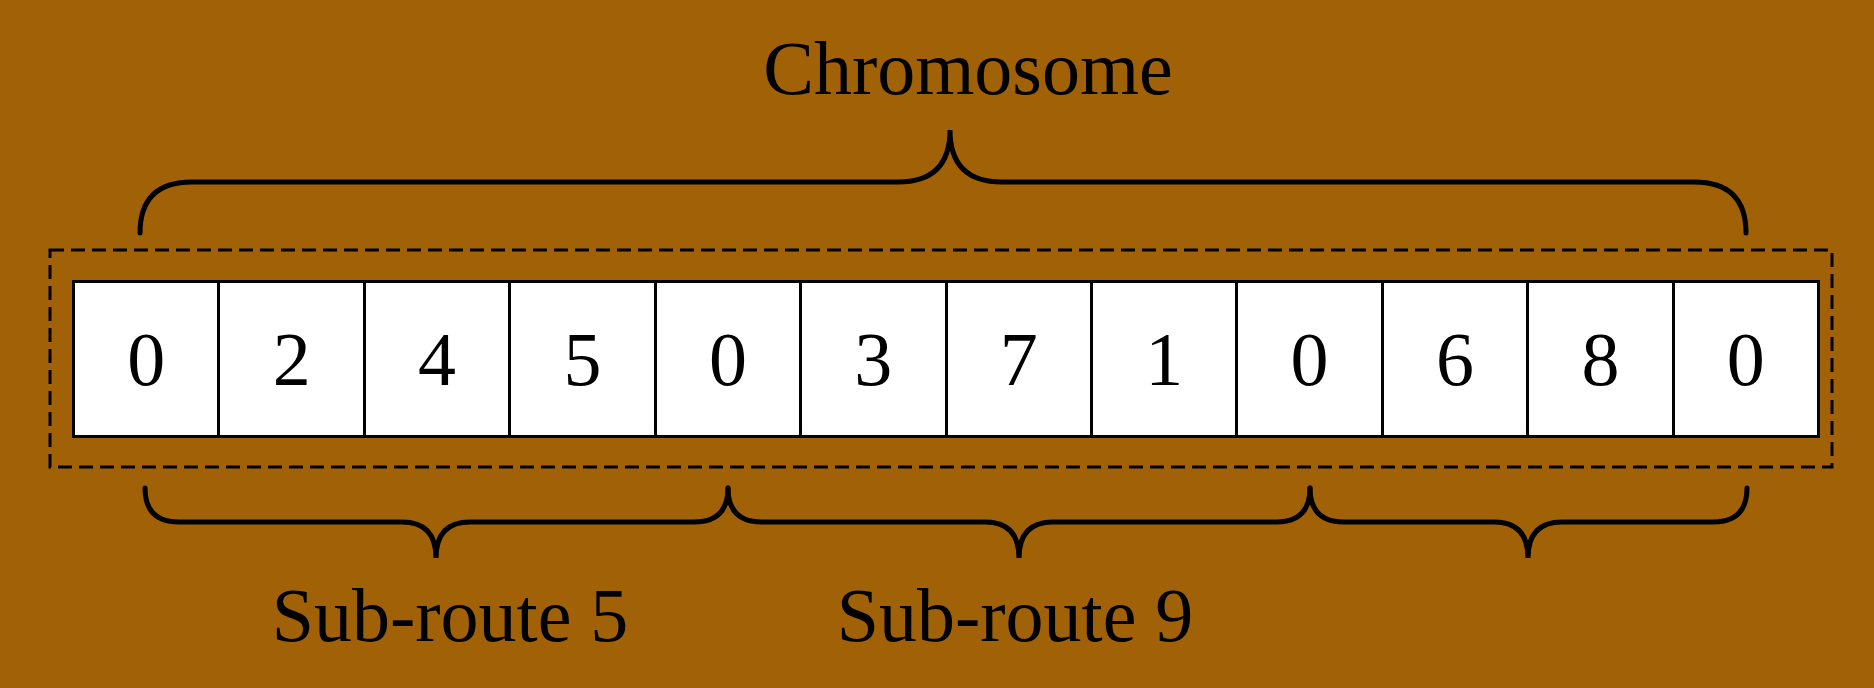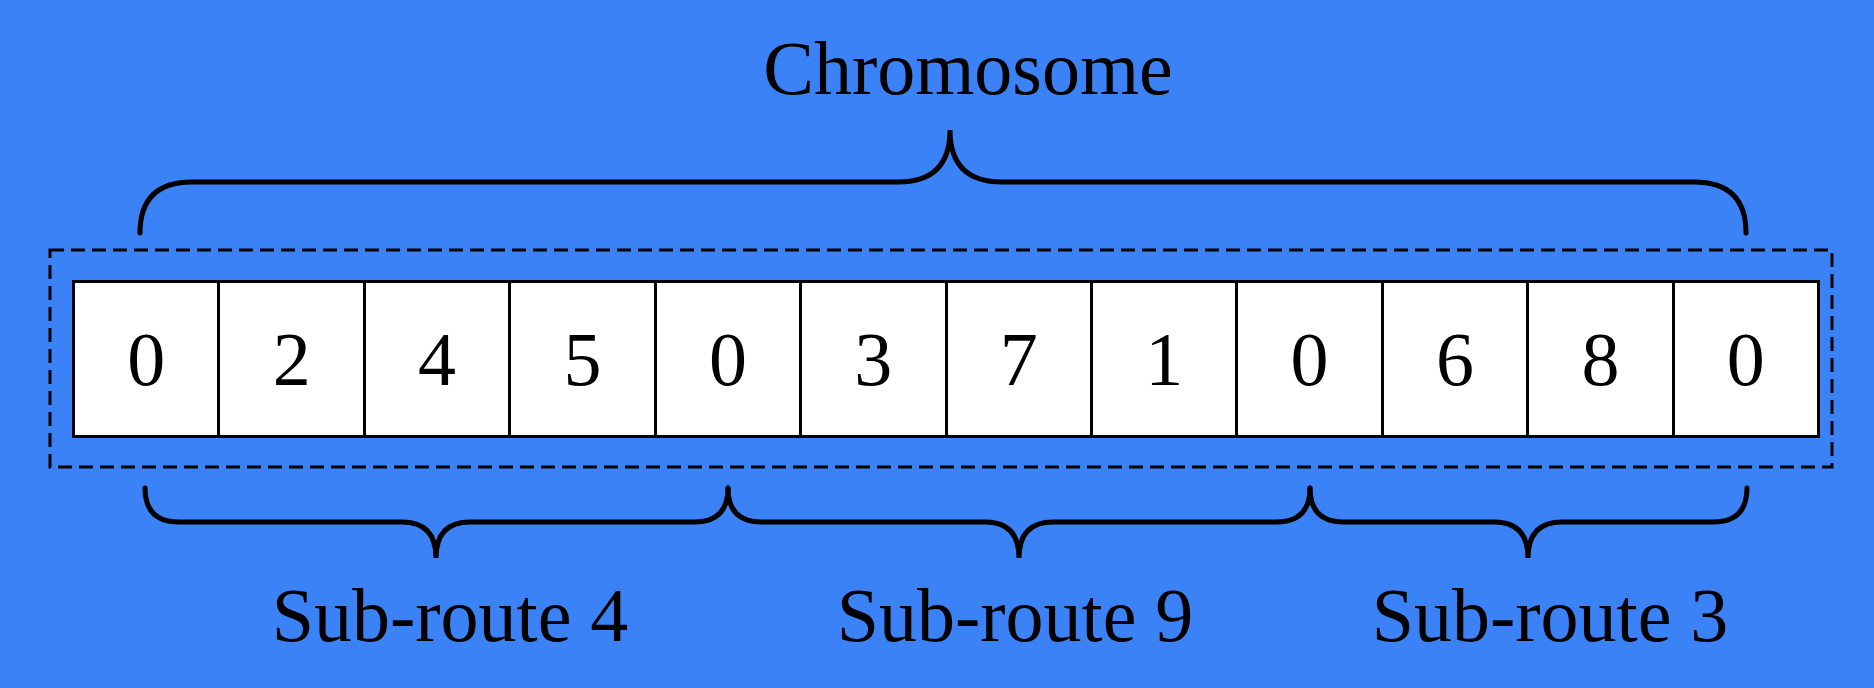--- a/index.html
+++ b/index.html
@@ -4,21 +4,21 @@
 <style>
   html, body {
     margin: 0;
     padding: 0;
     background: #ffffff;
   }
   .canvas {
     position: relative;
     width: 1874px;
     height: 688px;
-    background: #3b82f6;
+    background: #a16207;
     overflow: hidden;
     font-family: "Liberation Serif", "DejaVu Serif", serif;
     color: #000000;
   }
   .brace-layer {
     position: absolute;
     left: 0;
     top: 0;
     width: 1874px;
     height: 688px;
@@ -122,17 +122,16 @@
         <span>6</span>
       </div>
     <div class="cell">
         <span>8</span>
       </div>
     <div class="cell">
         <span>0</span>
       </div>
   </div>
 
-  <div class="sub-label sub-label-1">Sub-route 4</div>
+  <div class="sub-label sub-label-1">Sub-route 5</div>
   <div class="sub-label sub-label-2">Sub-route 9</div>
-  <div class="sub-label sub-label-3">Sub-route 3</div>
 
 </div>
 
 </body></html>

